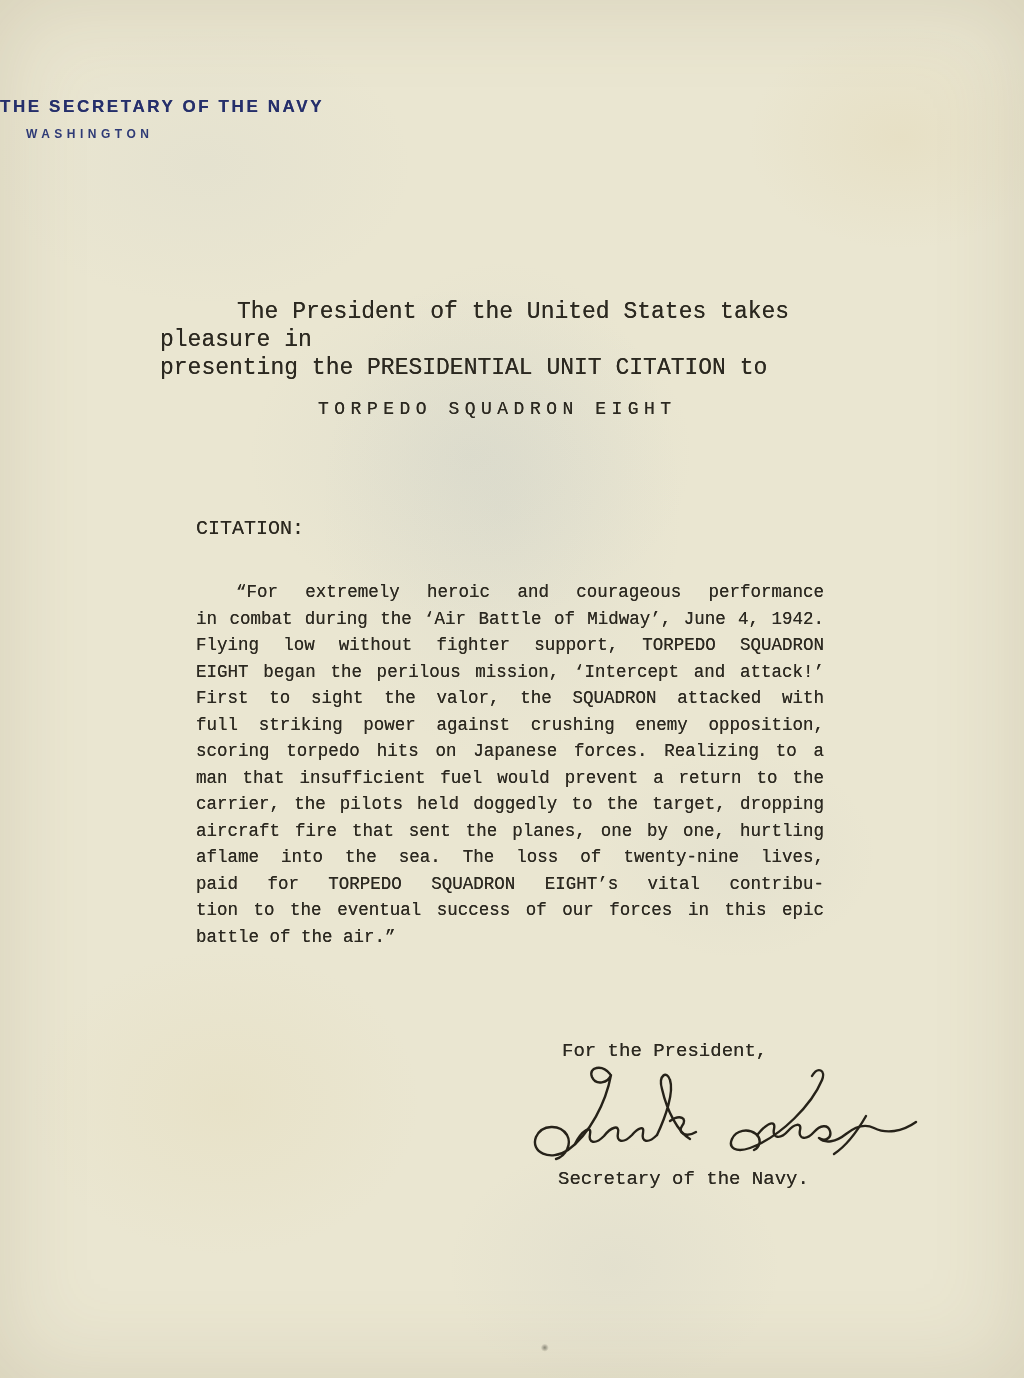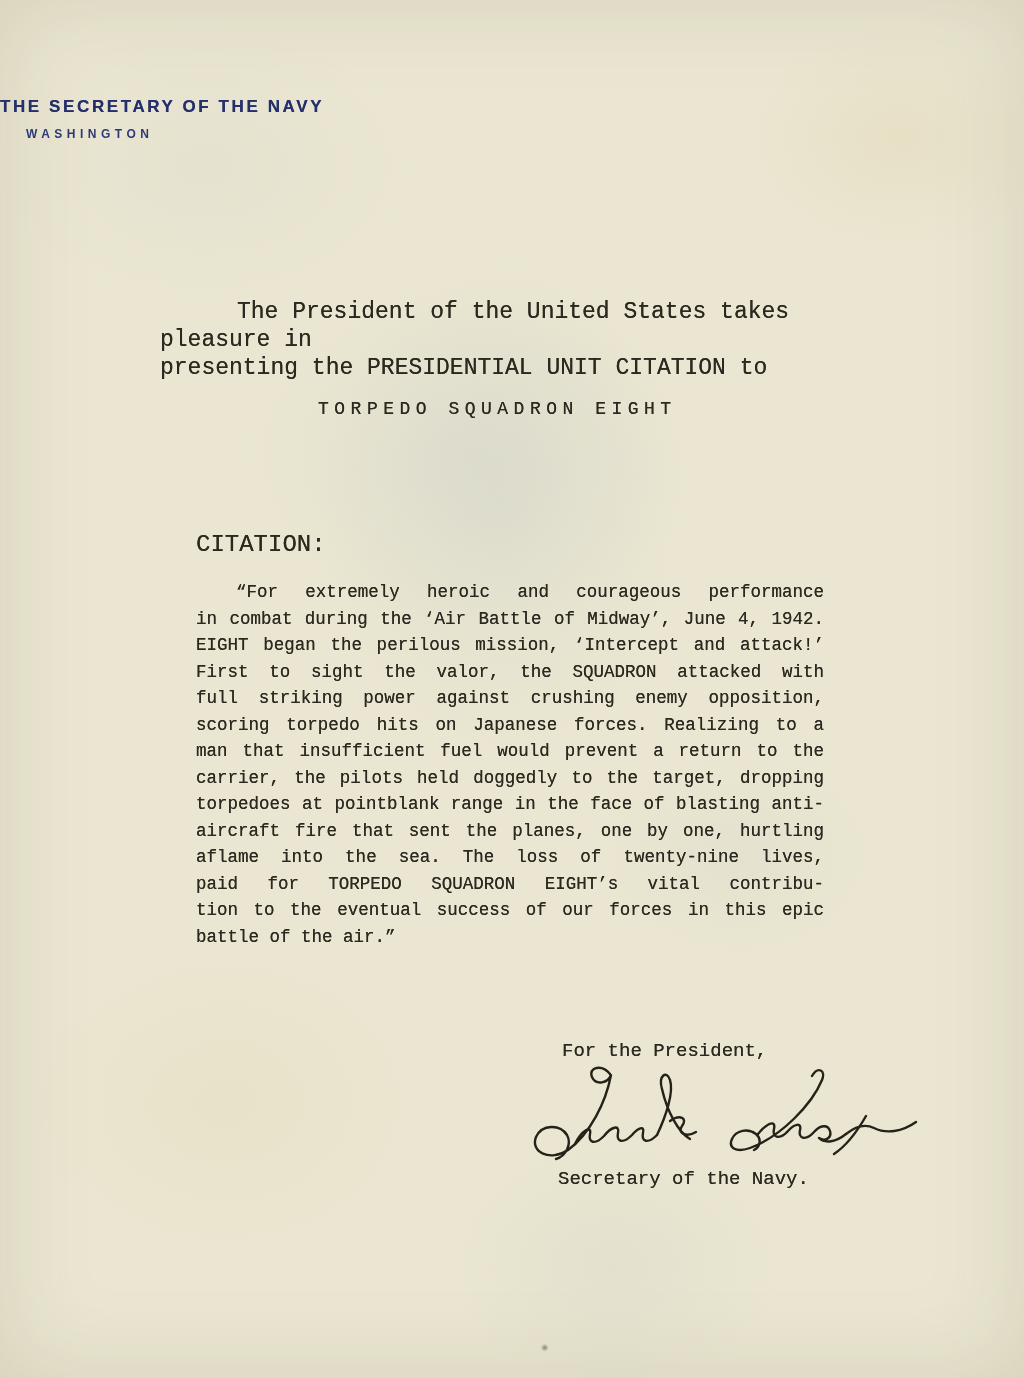--- a/index.html
+++ b/index.html
@@ -72,23 +72,23 @@
     left: 318px;
     font-size: 18px;
     letter-spacing: 5.5px;
   }
   .service-line {
     top: 479px;
     left: 155px;
     font-size: 18px;
   }
   .citation-label {
-    top: 531px;
+    top: 517px;
     left: 196px;
-    font-size: 24px;
+    font-size: 20px;
   }
   .citation {
     top: 579px;
     left: 196px;
     width: 628px;
     font-size: 17.5px;
     line-height: 26.5px;
   }
   .cit-line {
     text-align: justify;
@@ -132,27 +132,27 @@
   </div>
 
   <div class="tw recipient">TORPEDO SQUADRON EIGHT</div>
 
 
   <div class="tw citation-label">CITATION:</div>
 
   <div class="tw citation">
     <div class="cit-line first">“For extremely heroic and courageous performance</div>
     <div class="cit-line">in combat during the ‘Air Battle of Midway’, June 4, 1942.</div>
+    <div class="cit-line">Flying low without fighter support, TORPEDO SQUADRON</div>
     <div class="cit-line">EIGHT began the perilous mission, ‘Intercept and attack!’</div>
     <div class="cit-line">First to sight the valor, the SQUADRON attacked with</div>
     <div class="cit-line">full striking power against crushing enemy opposition,</div>
     <div class="cit-line">scoring torpedo hits on Japanese forces.  Realizing to a</div>
     <div class="cit-line">man that insufficient fuel would prevent a return to the</div>
     <div class="cit-line">carrier, the pilots held doggedly to the target, dropping</div>
-    <div class="cit-line">torpedoes at pointblank range in the face of blasting anti-</div>
     <div class="cit-line">aircraft fire that sent the planes, one by one, hurtling</div>
     <div class="cit-line">aflame into the sea.  The loss of twenty-nine lives,</div>
     <div class="cit-line">paid for TORPEDO SQUADRON EIGHT’s vital contribu-</div>
     <div class="cit-line">tion to the eventual success of our forces in this epic</div>
     <div class="cit-line last">battle of the air.”</div>
   </div>
 
   <div class="tw closing-for">For the President,</div>
 
   <div class="signature" role="img" aria-label="Frank Knox">

